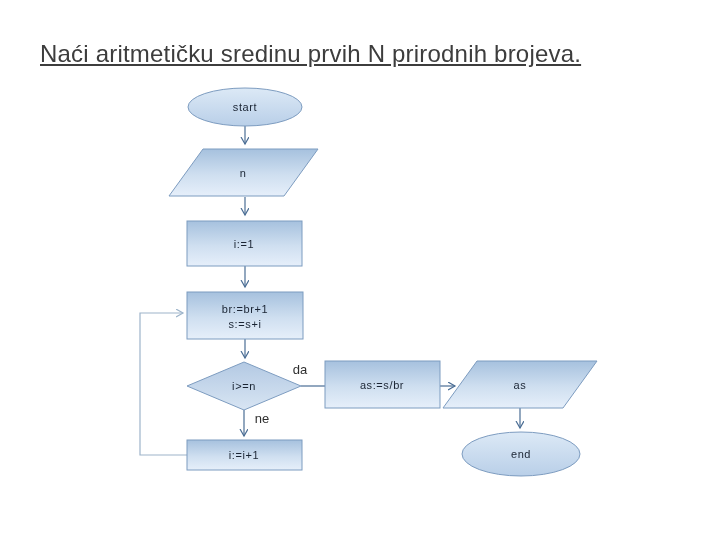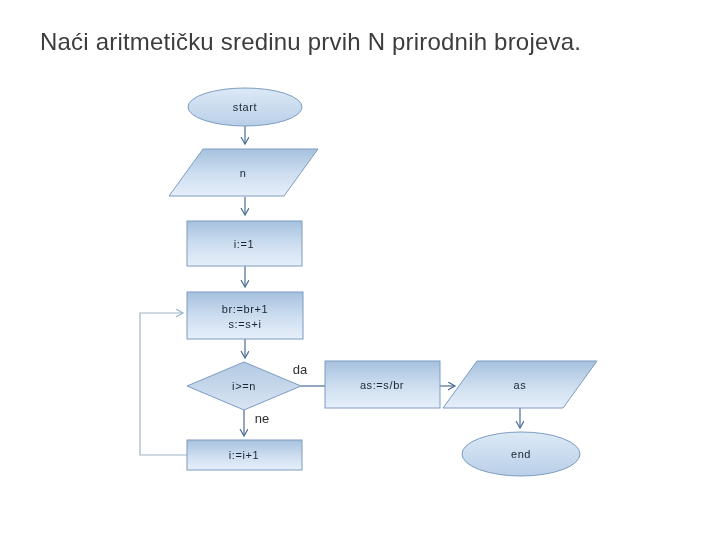--- a/index.html
+++ b/index.html
@@ -13,26 +13,27 @@
   }
   .slide {
     position: relative;
     width: 720px;
     height: 540px;
     background: #ffffff;
   }
   .slide-title {
     position: absolute;
     left: 40px;
-    top: 28px;
+    top: 40px;
     font-size: 24px;
     line-height: 28px;
     color: #3d3d3d;
     letter-spacing: 0.2px;
     white-space: nowrap;
+    text-decoration: underline;
   }
   svg.flowchart {
     position: absolute;
     left: 0;
     top: 0;
   }
   .node-label {
     font-family: "Liberation Sans", sans-serif;
     font-size: 11px;
     fill: #1a2433;

